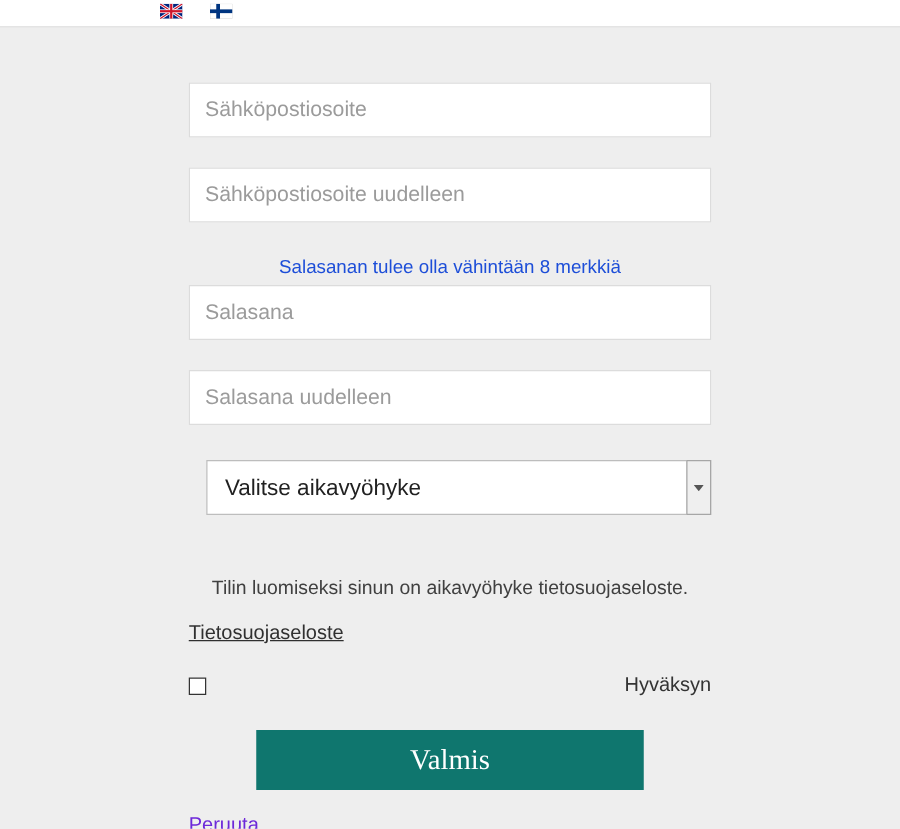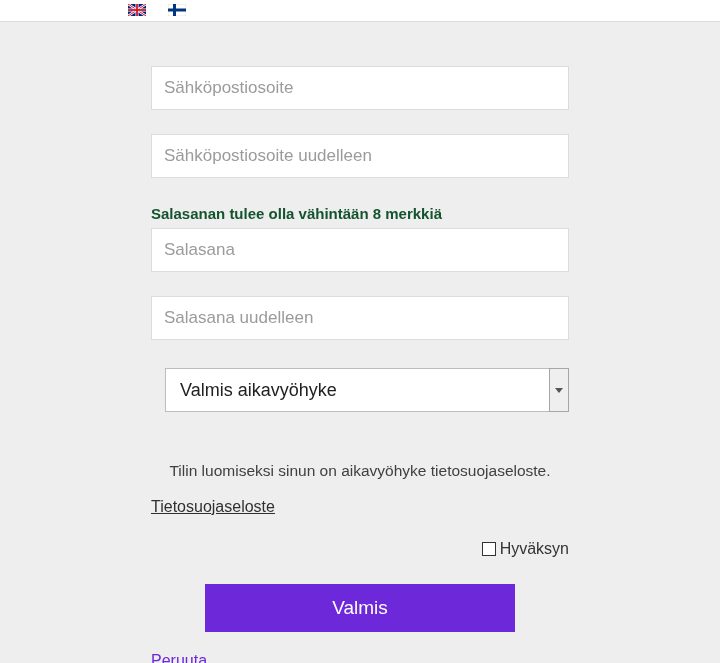--- a/index.html
+++ b/index.html
@@ -46,26 +46,25 @@
       outline: none;
       font-family: inherit;
     }
     .text-input::placeholder {
       color: #9b9b9b;
     }
     .gap-after {
       margin-bottom: 24px;
     }
     .hint {
-      text-align: left;
+      text-align: center;
       font-size: 15px;
-      color: #14532d;
+      color: #1d4ed8;
       margin-top: 3px;
       margin-bottom: 6px;
-      font-weight: bold;
     }
     .select-wrap {
       position: relative;
       margin-left: 14px;
       margin-right: 0px;
       margin-top: 28px;
       height: 44px;
     }
     .select-box {
       width: 100%;
@@ -104,47 +103,47 @@
       text-align: left;
       font-size: 16px;
       color: #303030;
       text-decoration: underline;
       margin-top: 18px;
       cursor: pointer;
     }
     .check-row {
       display: flex;
       align-items: center;
-      justify-content: flex-end;
+      justify-content: space-between;
       margin-top: 24px;
       gap: 4px;
     }
     .checkbox {
       width: 14px;
       height: 14px;
       border: 1.5px solid #333;
       background: #fff;
       cursor: pointer;
       flex-shrink: 0;
     }
     .check-label {
       font-size: 16px;
       color: #333;
     }
     .submit-btn {
       display: block;
       width: 310px;
       height: 48px;
       margin: 26px auto 0;
-      background: #6d28d9;
+      background: #0f766e;
       color: #fff;
       border: none;
-      font-size: 19px;
-      cursor: pointer;
-      font-family: Liberation Sans, sans-serif;
+      font-size: 23px;
+      cursor: pointer;
+      font-family: Liberation Serif, serif;
     }
     .cancel-link {
       display: block;
       font-size: 16px;
       color: #6d28d9;
       text-decoration: underline;
       margin-top: 20px;
       cursor: pointer;
     }
   </style>
@@ -179,21 +178,21 @@
   <input type="text" class="text-input gap-after" placeholder="Sähköpostiosoite uudelleen" style="">
 
   <div class="hint">Salasanan tulee olla vähintään 8 merkkiä</div>
 
   <input type="password" class="text-input gap-after" placeholder="Salasana" style="">
 
   <input type="password" class="text-input" placeholder="Salasana uudelleen" style="">
 
   <div class="select-wrap">
     <div class="select-box">
-      <span>Valmis aikavyöhyke</span>
+      <span>Valitse aikavyöhyke</span>
     </div>
     <div class="select-arrow">
       <svg width="8" height="5" viewBox="0 0 8 5">
           <path d="M0,0 L4,5 L8,0 Z" fill="#555"></path>
         </svg>
     </div>
   </div>
 
   <div class="privacy-text">Tilin luomiseksi sinun on aikavyöhyke tietosuojaseloste.</div>
 

